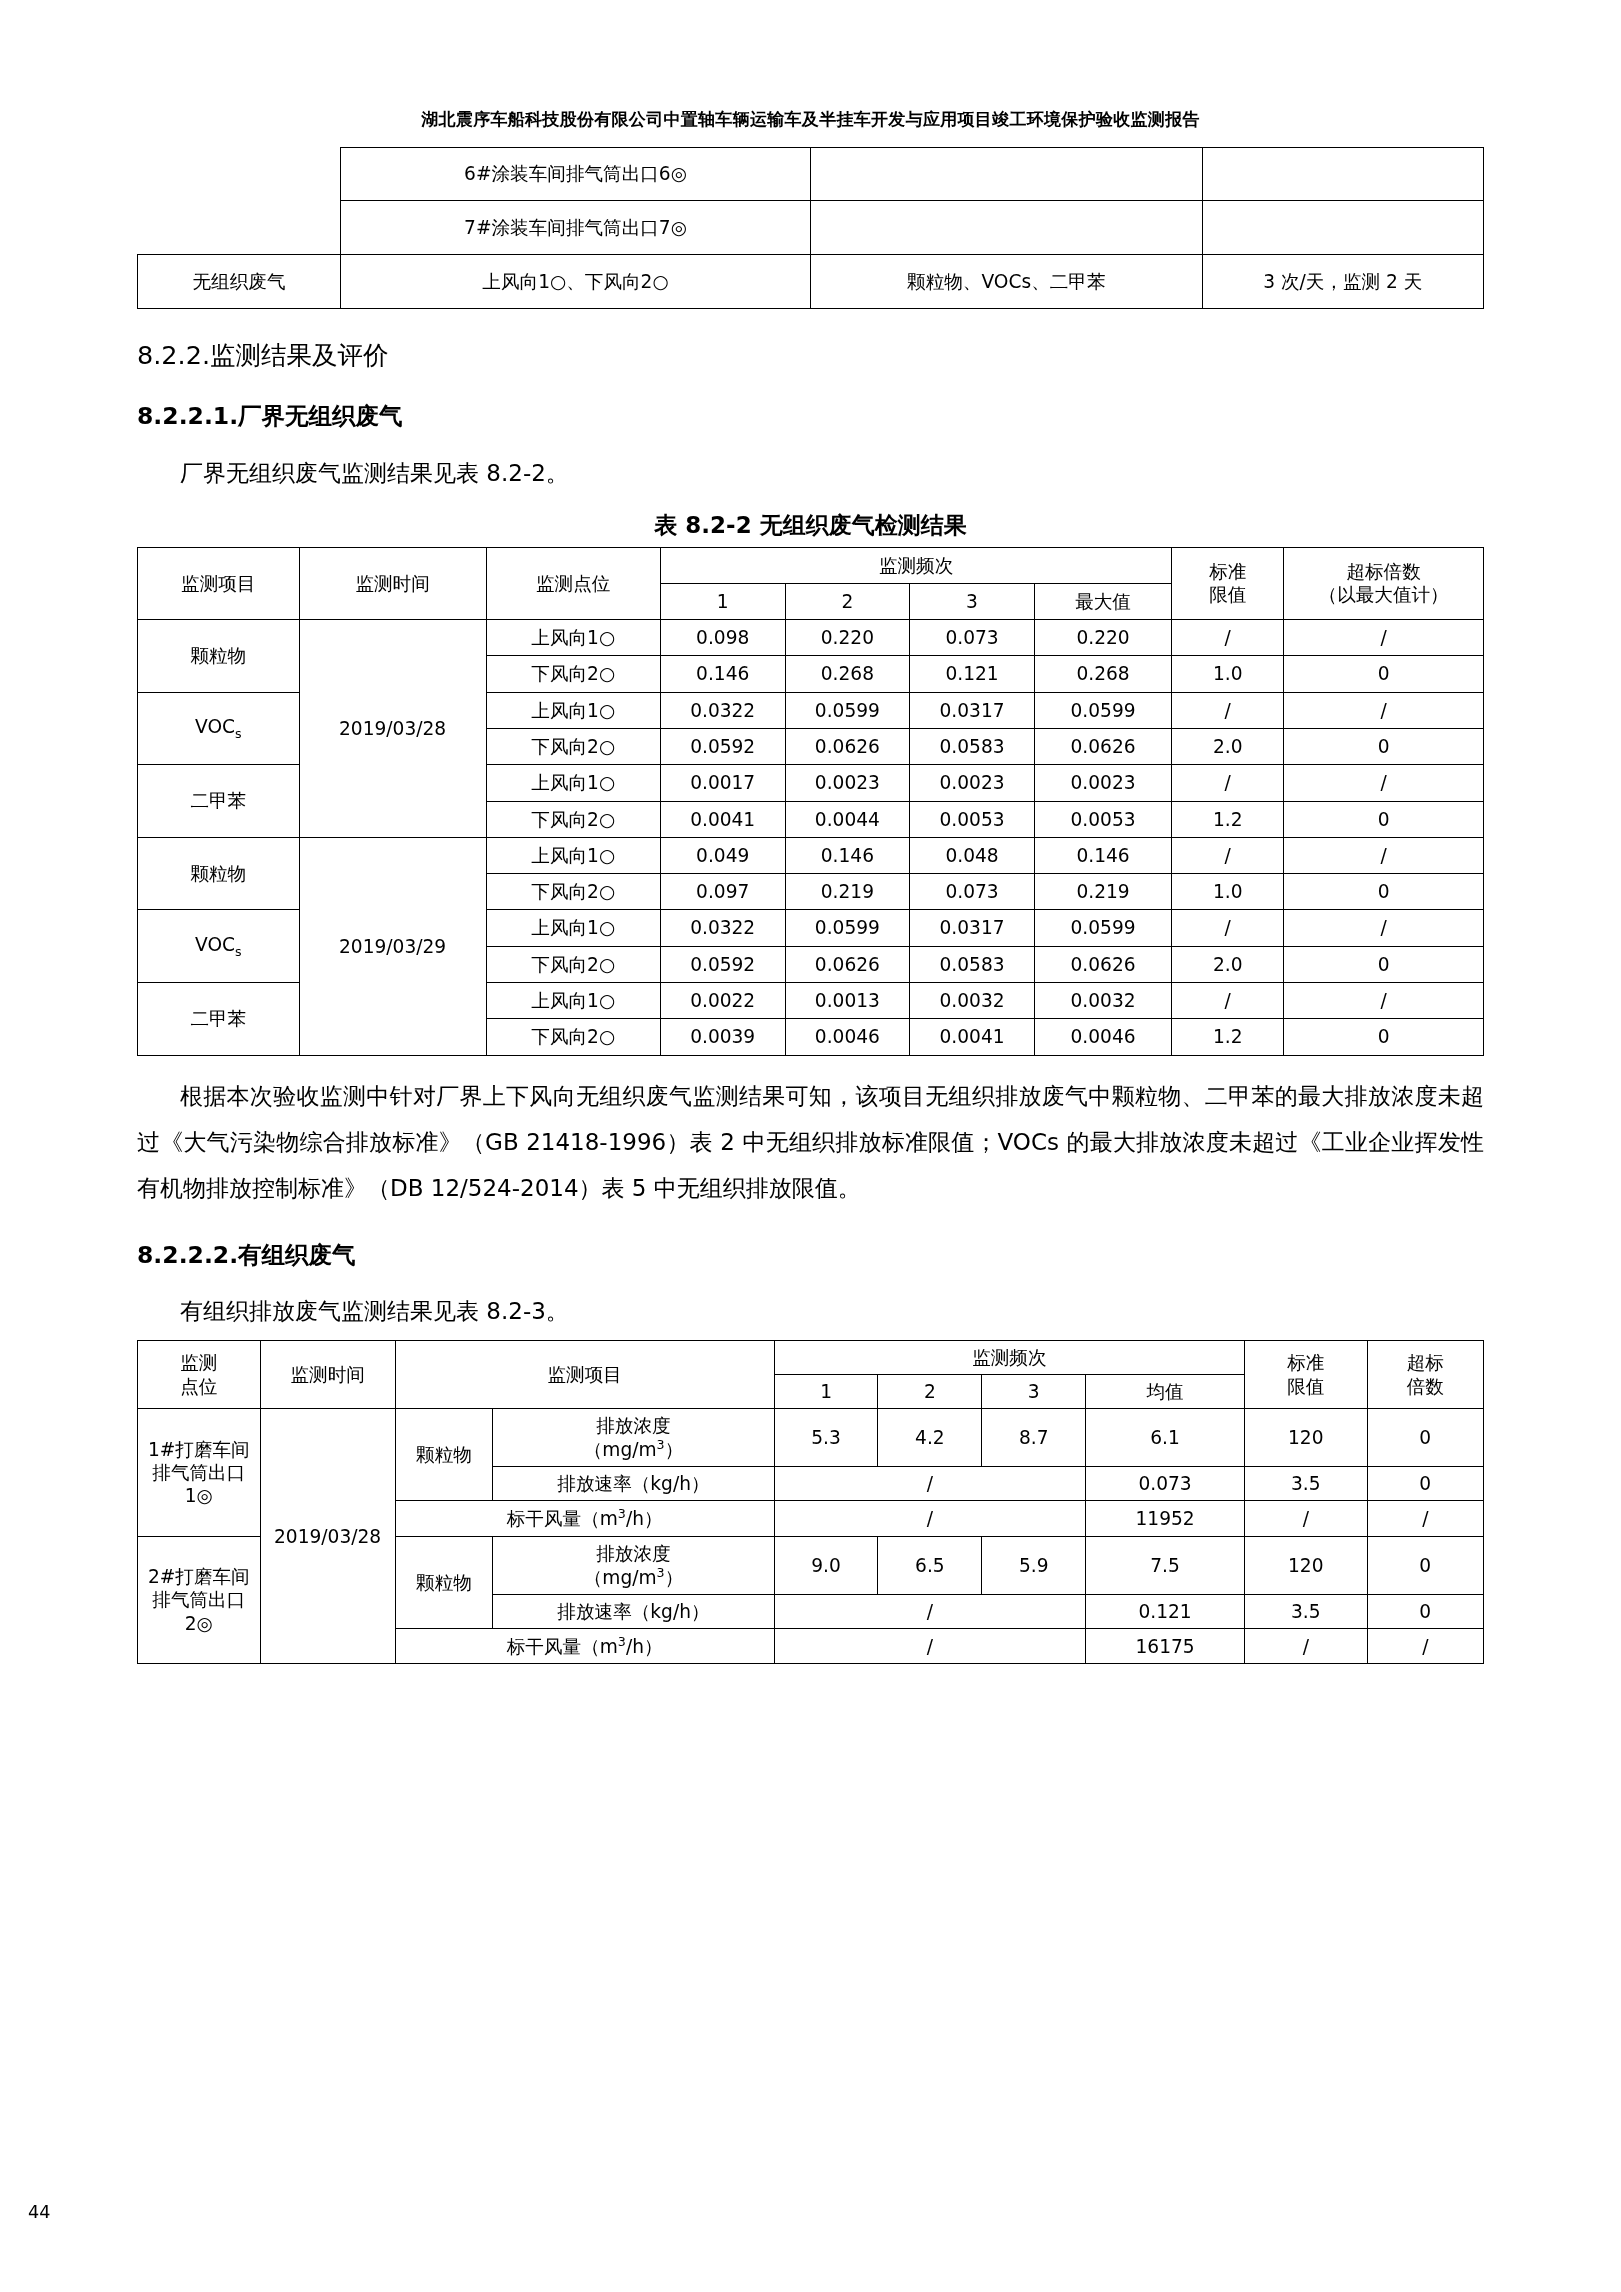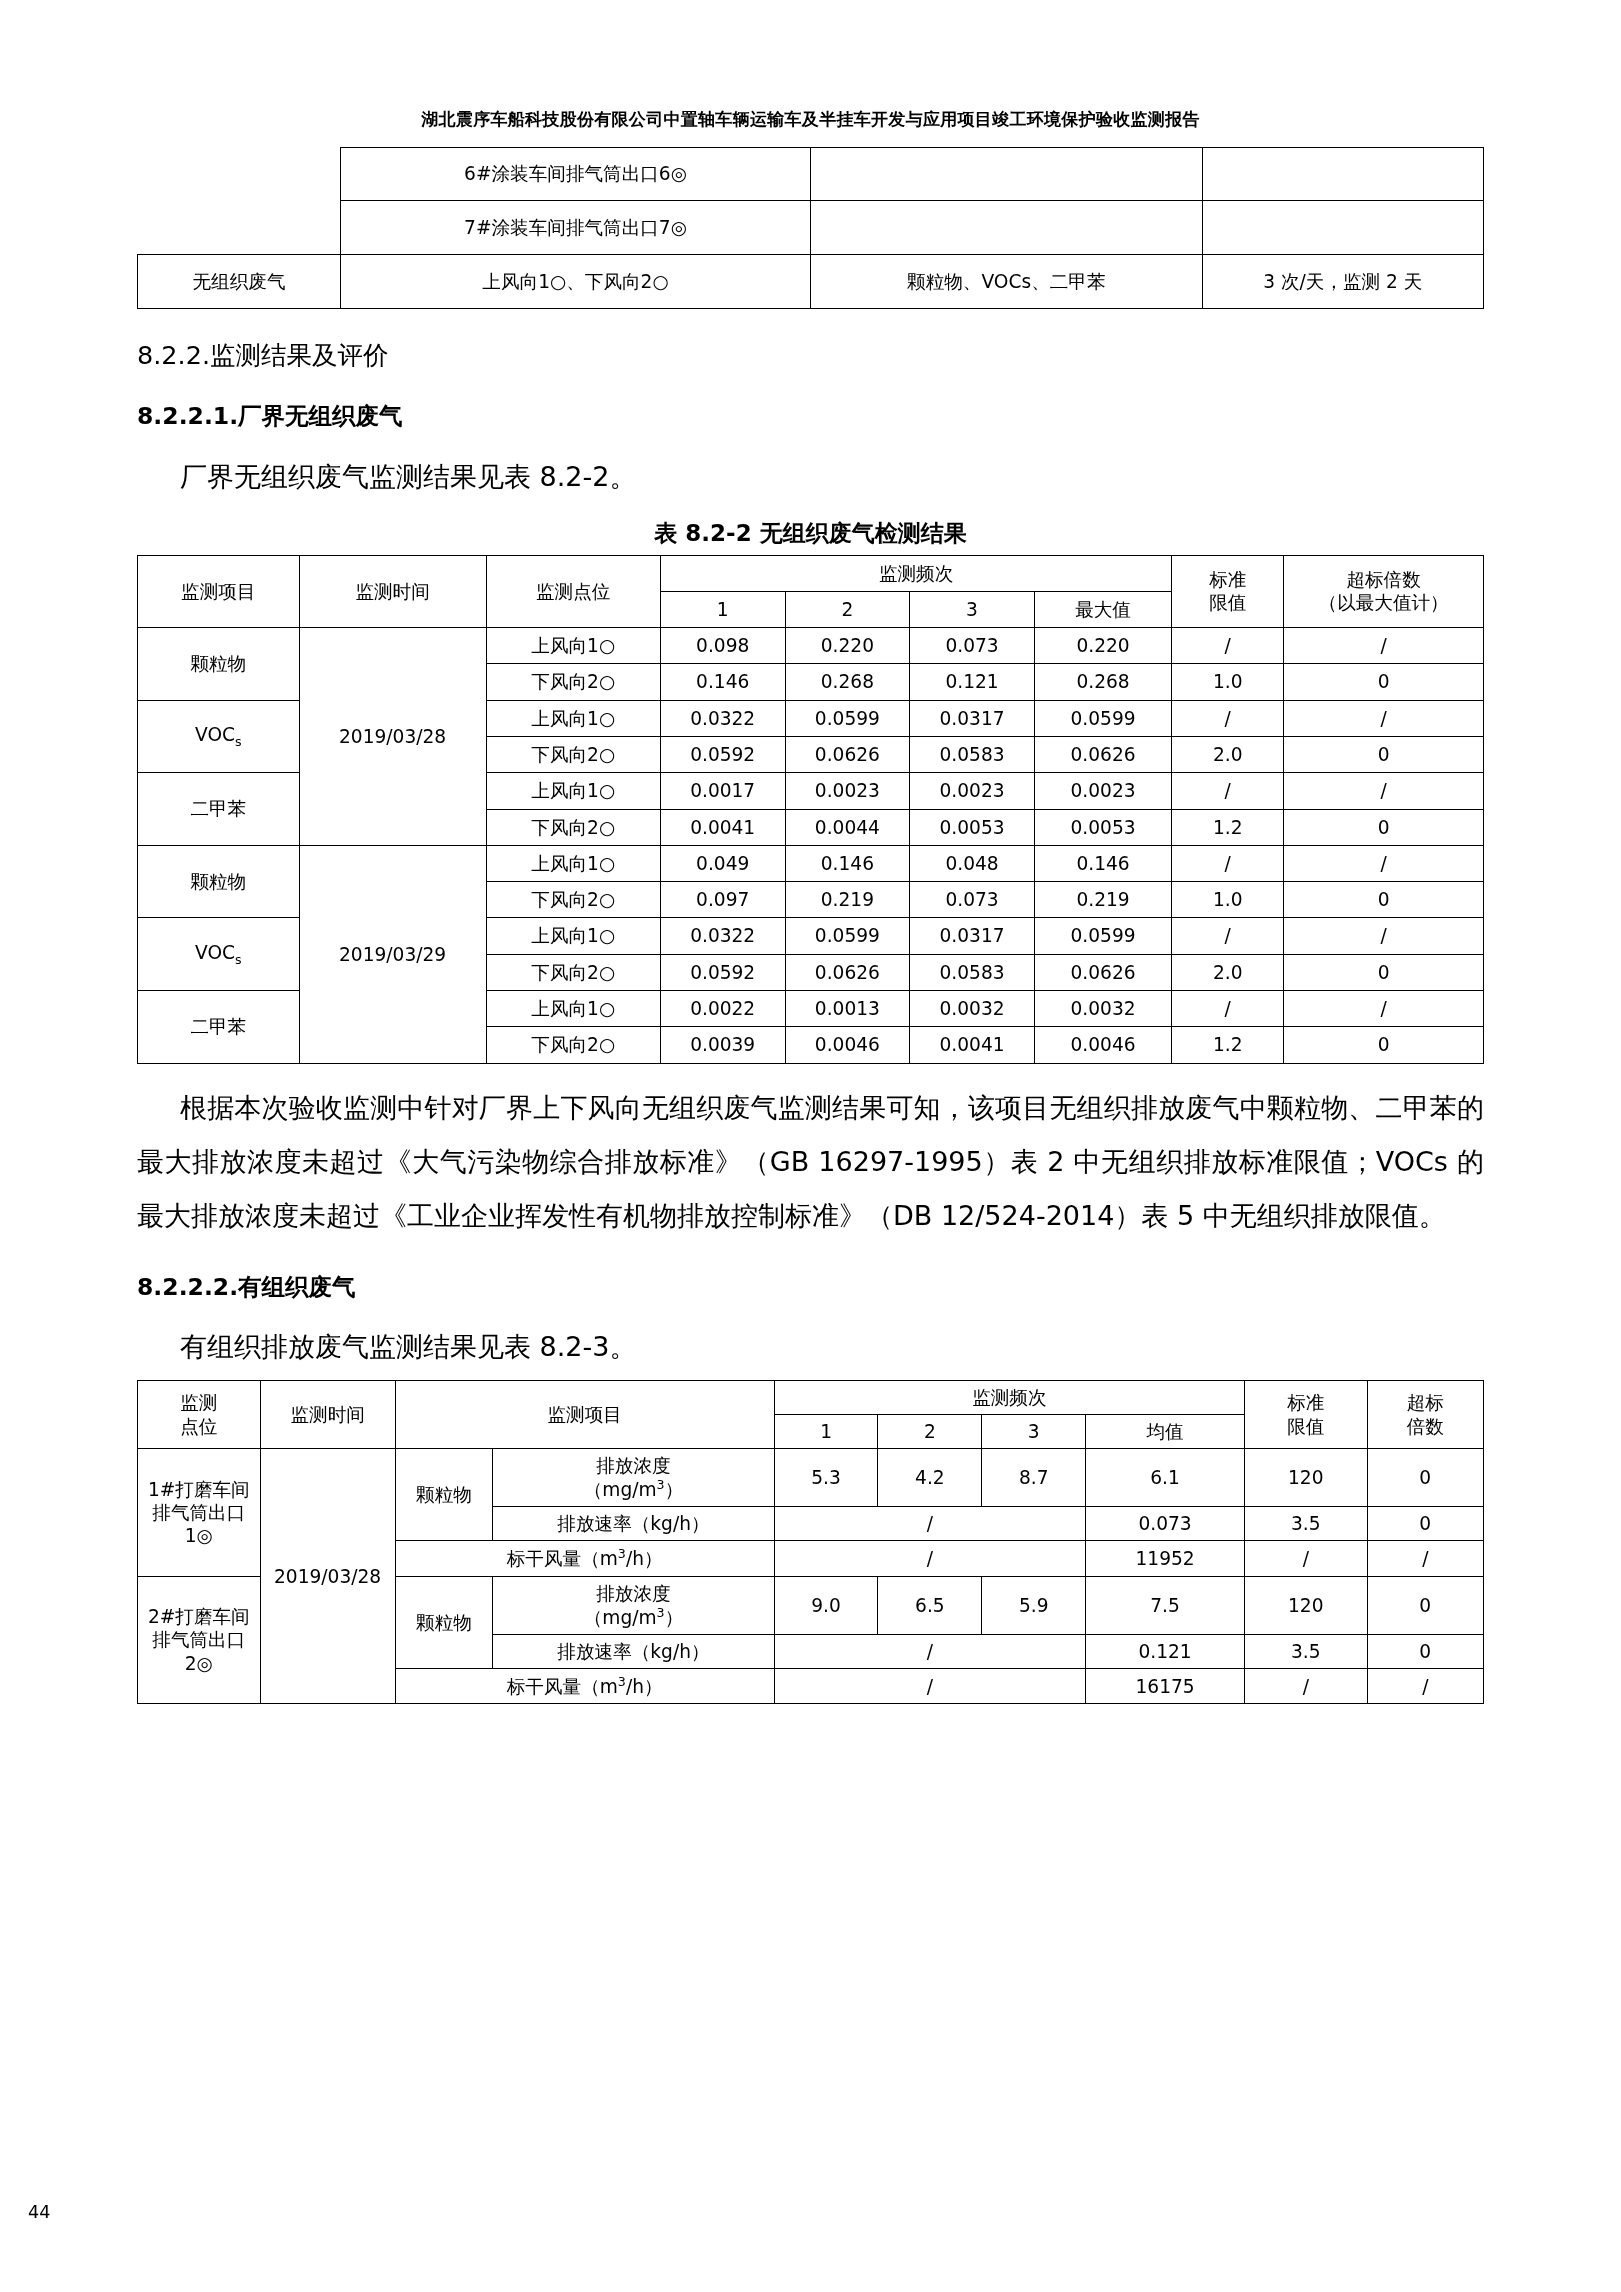--- a/index.html
+++ b/index.html
@@ -48,21 +48,21 @@
     font-weight: normal;
     margin: 29px 0 5.9px 0;
     letter-spacing: 0px;
   }
   h4.sec {
     font-size: 23.5px;
     font-weight: bold;
     margin: 27.4px 0 5.9px 0;
   }
   p.body {
-    font-size: 27px;
+    font-size: 23px;
     line-height: 2.0;
     margin: 17.6px 0 5.9px 0;
     text-indent: 43px;
     text-align: justify;
   }
   .tbl-caption {
     text-align: center;
     font-size: 23px;
     font-weight: bold;
     margin: 13.7px 0 5.9px 0;
@@ -284,21 +284,21 @@
         <td>0.0039</td>
         <td>0.0046</td>
         <td>0.0041</td>
         <td>0.0046</td>
         <td>1.2</td>
         <td>0</td>
       </tr>
     </tbody>
   </table>
 
-  <p class="body">根据本次验收监测中针对厂界上下风向无组织废气监测结果可知，该项目无组织排放废气中颗粒物、二甲苯的最大排放浓度未超过《大气污染物综合排放标准》（GB 16297-1995）表 2 中无组织排放标准限值；VOCs 的最大排放浓度未超过《工业企业挥发性有机物排放控制标准》（DB 12/524-2014）表 5 中无组织排放限值。</p>
+  <p class="body">根据本次验收监测中针对厂界上下风向无组织废气监测结果可知，该项目无组织排放废气中颗粒物、二甲苯的最大排放浓度未超过《大气污染物综合排放标准》（GB 21418-1996）表 2 中无组织排放标准限值；VOCs 的最大排放浓度未超过《工业企业挥发性有机物排放控制标准》（DB 12/524-2014）表 5 中无组织排放限值。</p>
 
   <h4 class="sec">8.2.2.2.有组织废气</h4>
   <p class="body">有组织排放废气监测结果见表 8.2-3。</p>
 
 
   <table class="bordered tbl3">
     <colgroup>
       <col style="width:98px">
       <col style="width:108px">
       <col style="width:78px">

